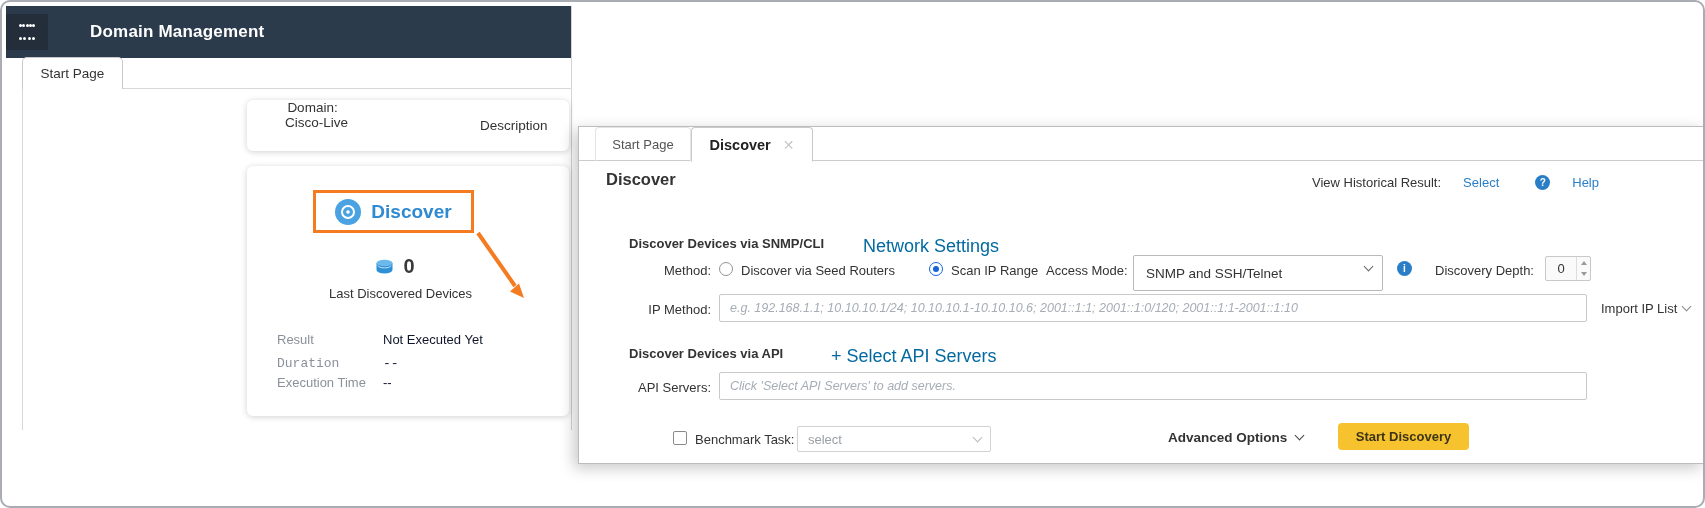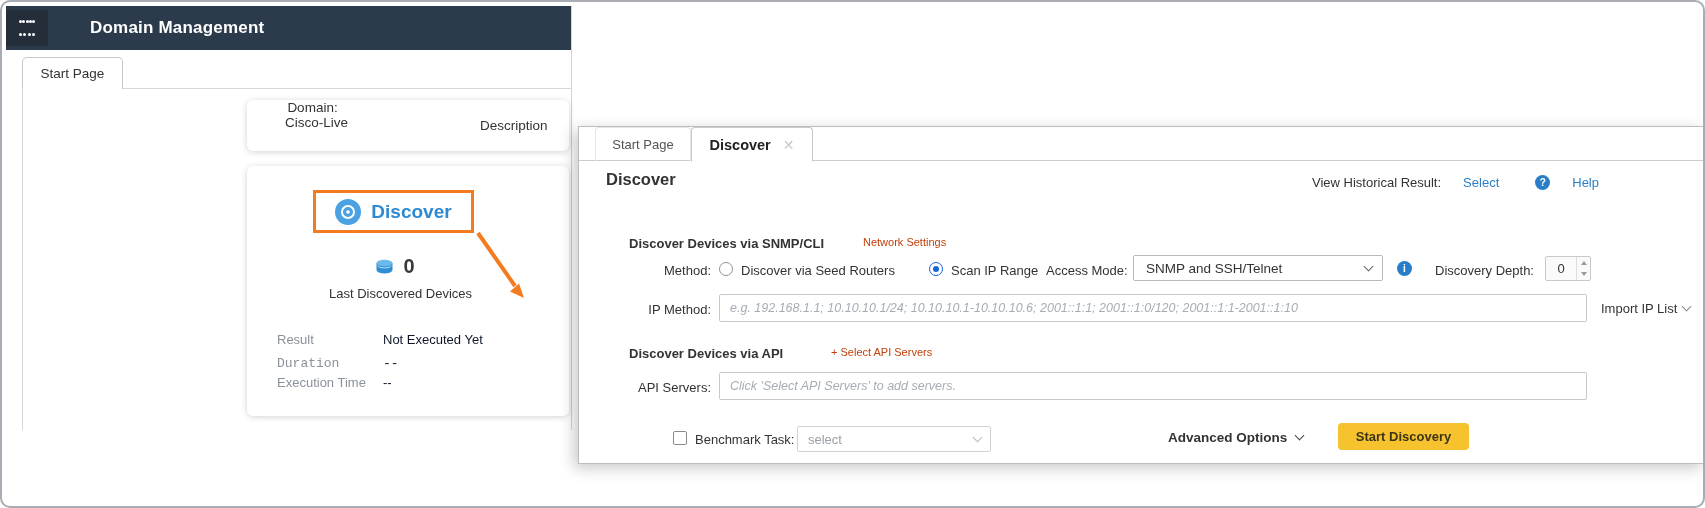--- a/index.html
+++ b/index.html
@@ -3,21 +3,21 @@
 <meta charset="utf-8">
 <style>
   * { box-sizing: border-box; margin: 0; padding: 0; }
   html,body { background:#fff; }
   body { font-family: "Liberation Sans", "DejaVu Sans", sans-serif; width:1705px; height:508px; position:relative; overflow:hidden; }
   .screen { position:absolute; inset:0; background:#fff; }
   .frame { position:absolute; inset:0; border:2px solid #a9adb3; border-radius:10px; pointer-events:none; z-index:60; }
 
   
   .bg-window { position:absolute; left:6px; top:6px; width:566px; height:424px; background:#fff; border-right:1px solid #d4d4d4; }
-  .bg-header { position:absolute; left:0; top:0; width:100%; height:44px; background:#2b3b4c; display:flex; align-items:center; }
+  .bg-header { position:absolute; left:0; top:0; width:100%; height:52px; background:#2b3b4c; display:flex; align-items:center; }
   .grid-block { width:42px; height:36px; background:#232e3a; display:flex; align-items:center; justify-content:center; cursor:pointer; }
   .grid-dots { width:16px; height:16px; display:flex; flex-wrap:wrap; justify-content:space-between; align-content:space-between; }
   .grid-dots i { width:3px; height:3px; border-radius:50%; background:#fff; }
   .bg-title { color:#fff; font-size:17px; font-weight:bold; margin-left:42px; letter-spacing:.2px; }
 
   .bg-tab { position:absolute; left:16px; top:51px; width:101px; height:32px; background:#fff; border:1px solid #c9c9c9; border-bottom:none; border-radius:5px 5px 0 0; display:flex; align-items:center; justify-content:center; font-size:13.5px; color:#333; z-index:2; }
   .bg-panel { position:absolute; left:16px; top:82px; width:550px; height:342px; border-top:1px solid #d7d7d7; border-left:1px solid #d7d7d7; }
 
   .card { position:absolute; background:#fff; border-radius:6px; box-shadow:0 1px 6px rgba(0,0,0,.18); overflow:hidden; }
   .card1 { left:241px; top:94px; width:322px; height:51px; }
@@ -44,30 +44,30 @@
   .dtab.inactive { left:16px; width:96px; border:1px solid #e4e4e4; border-bottom:none; border-radius:4px 4px 0 0; }
   .dtab.active { left:112px; width:122px; height:35px; background:#fff; border:1px solid #c9c9c9; border-bottom:1px solid #fff; border-radius:4px 4px 0 0; font-size:14.5px; font-weight:600; color:#222; gap:12px; }
   .dtab-close { color:#c9c9c9; font-size:14px; font-weight:normal; cursor:pointer; }
 
   .d-heading { position:absolute; left:27px; top:43px; font-size:16.5px; font-weight:bold; color:#333; }
   .hist-row { position:absolute; top:48px; right:105px; display:flex; align-items:center; gap:22px; font-size:13px; color:#333; white-space:nowrap; }
   .link { color:#2a7ec7; cursor:pointer; }
   .round-ic { width:15px; height:15px; border-radius:50%; background:#2a7ec7; color:#fff; font-size:10px; font-weight:bold; display:inline-flex; align-items:center; justify-content:center; cursor:pointer; flex:0 0 auto; }
 
   .sec-title { position:absolute; left:50px; font-size:13px; font-weight:bold; color:#333; }
-  .sec-link { position:absolute; font-size:11px; color:#c2410c; cursor:pointer; }
+  .sec-link { position:absolute; font-size:18px; color:#0369a1; cursor:pointer; }
 
   .lblcol { position:absolute; left:0; width:132px; text-align:right; font-size:13px; color:#333; }
 
   .radio { width:14px; height:14px; border-radius:50%; border:1px solid #939393; background:#fff; display:inline-block; cursor:pointer; }
   .radio.checked { border:1px solid #1565d8; position:relative; }
   .radio.checked::after { content:""; position:absolute; left:3px; top:3px; width:6px; height:6px; border-radius:50%; background:#1565d8; }
   .radio-lab { font-size:13px; color:#333; cursor:pointer; }
 
-  .dropdown { position:absolute; height:26px; border:1px solid #b9b9b9; border-radius:2px; background:#fff; display:flex; align-items:center; font-size:13.5px; color:#333; padding:0 26px 0 12px; cursor:pointer; }
+  .dropdown { position:absolute; height:36px; border:1px solid #b9b9b9; border-radius:2px; background:#fff; display:flex; align-items:center; font-size:13.5px; color:#333; padding:0 26px 0 12px; cursor:pointer; }
   .chev { width:7px; height:7px; border-right:1.5px solid #666; border-bottom:1.5px solid #666; transform:rotate(45deg); display:inline-block; margin-top:-4px; }
   .dropdown .chev { position:absolute; right:10px; top:11px; }
 
   .spinner { position:absolute; width:46px; height:25px; border:1px solid #c9c9c9; border-radius:2px; background:#fafafa; display:flex; cursor:text; }
   .spin-val { flex:1; display:flex; align-items:center; justify-content:center; font-size:13px; color:#333; }
   .spin-btns { width:14px; border-left:1px solid #ddd; display:flex; flex-direction:column; }
   .spin-btns span { flex:1; display:flex; align-items:center; justify-content:center; cursor:pointer; }
   .tri-up { width:0; height:0; border-left:3.5px solid transparent; border-right:3.5px solid transparent; border-bottom:4px solid #9a9a9a; }
   .tri-dn { width:0; height:0; border-left:3.5px solid transparent; border-right:3.5px solid transparent; border-top:4px solid #9a9a9a; }
 

